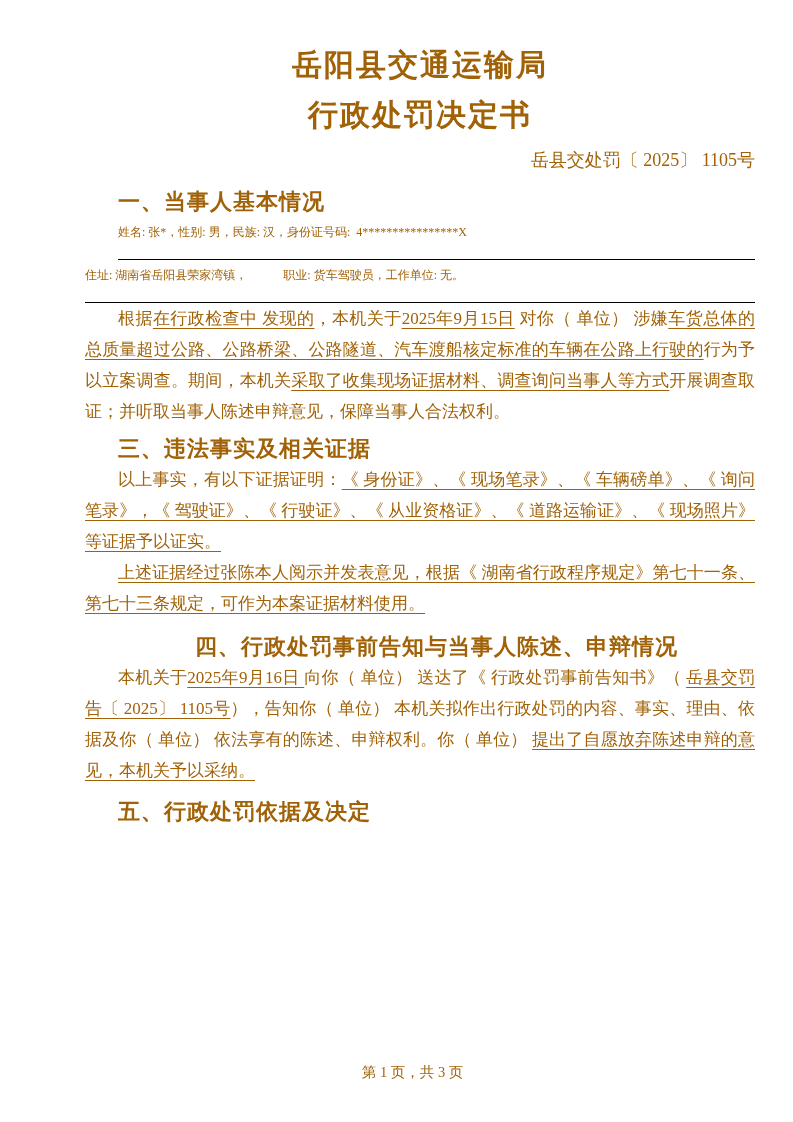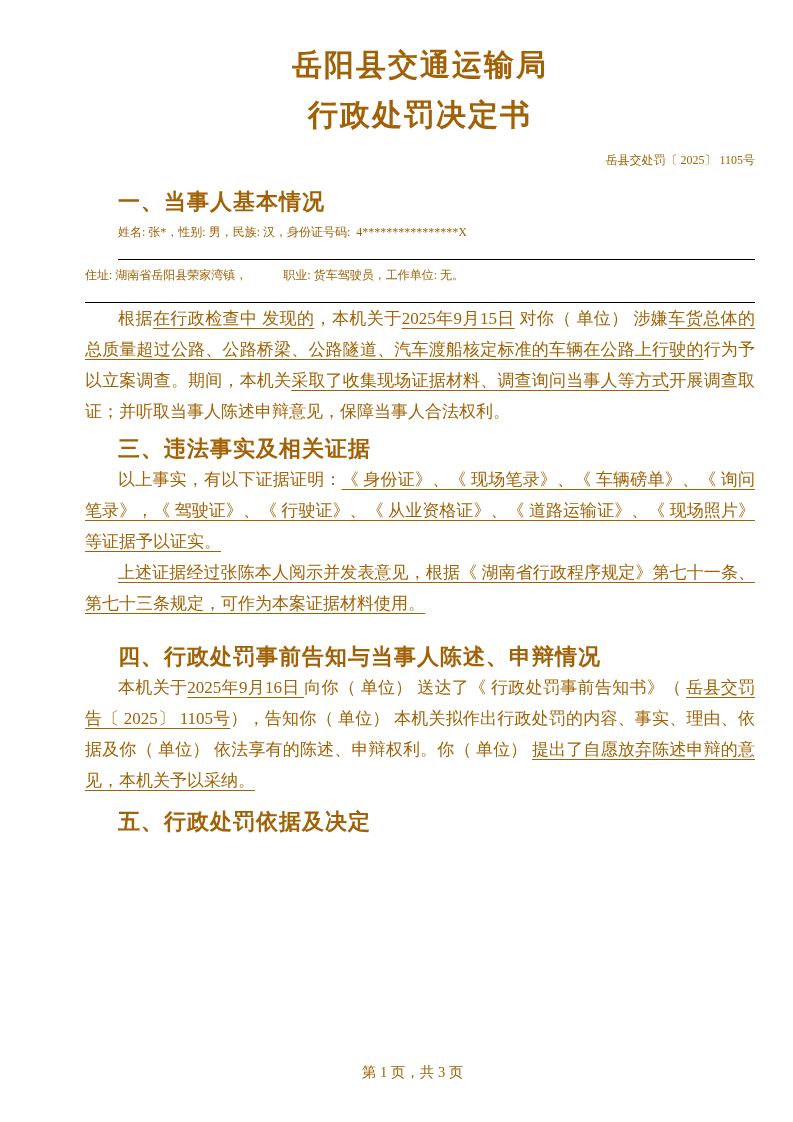--- a/index.html
+++ b/index.html
@@ -26,37 +26,37 @@
   .title {
     text-align: center;
     font-weight: bold;
     font-size: 30px;
     line-height: 50px;
     letter-spacing: 2px;
   }
   .title-first { margin-top: 40px; }
   .doc-number {
     text-align: right;
-    font-size: 12px;
+    font-size: 18px;
     line-height: 20px;
     margin-top: 10px;
     white-space: pre-wrap;
   }
   .h-sec {
     font-weight: bold;
     font-size: 22px;
     line-height: 31px;
     padding-left: 33px;
     font-family: "Liberation Sans", "DejaVu Sans", sans-serif;
     letter-spacing: 1px;
   }
   .h1-sec { margin-top: 16px; }
   .h2-sec { margin-top: 36px; }
   .h3-sec { margin-top: 6px; }
-  .h4-sec { margin-top: 22px; }
+  .h4-sec { margin-top: 12px; text-align: center; }
   .h5-sec { margin-top: 10px; }
   .formline {
     font-size: 12px;
     line-height: 30px;
     border-bottom: 1.5px solid #000;
     white-space: pre-wrap;
     padding-bottom: 12px;
   }
   .formline.indent { margin-left: 33px; }
   p.para {

